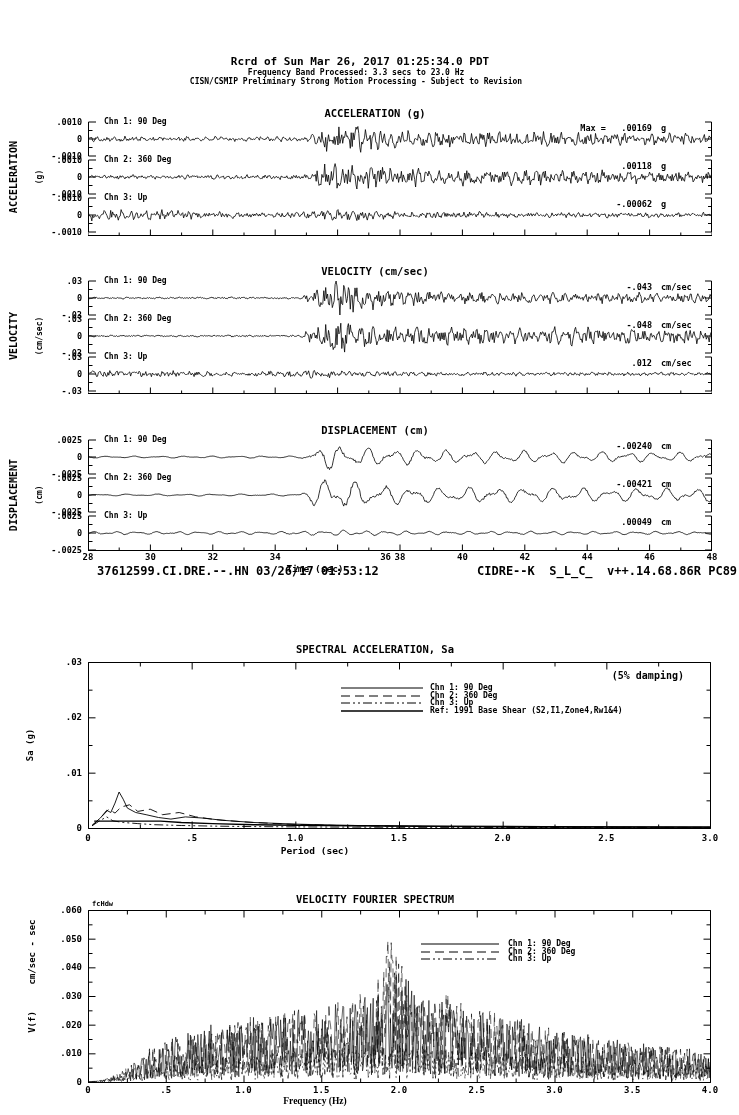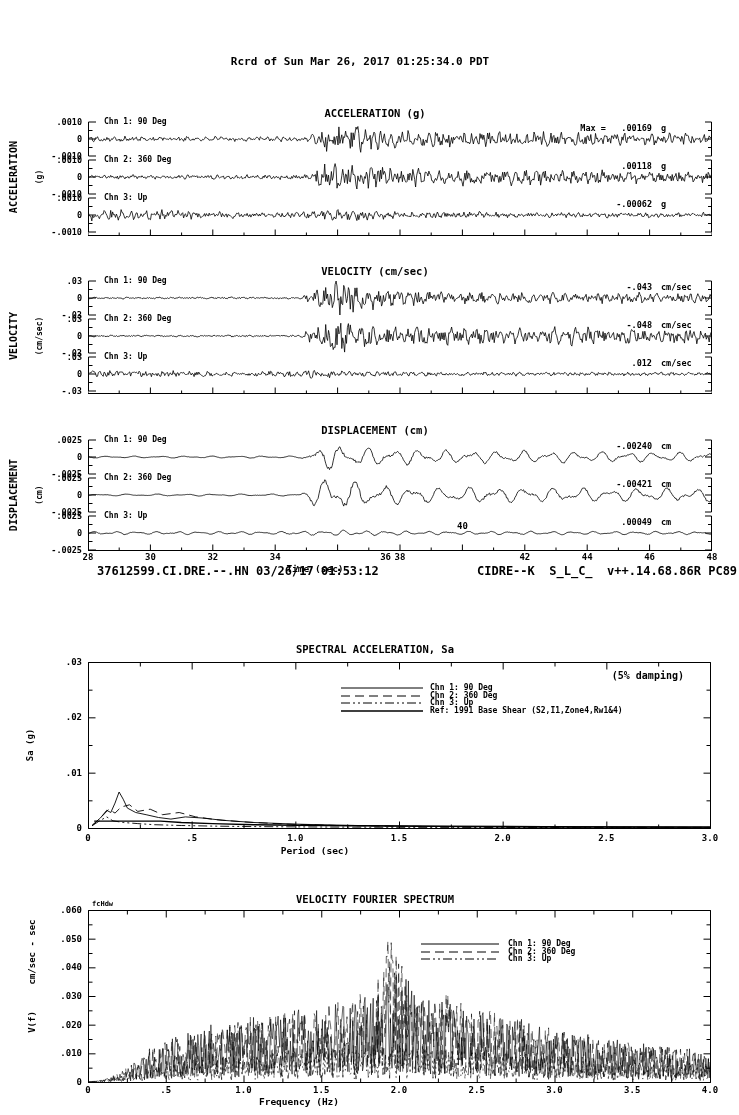--- a/index.html
+++ b/index.html
@@ -23,20 +23,22 @@
   .hdr .l4 { font-size:8px;  font-weight:bold; line-height:9px; }
   .foot { position:absolute; font-size:12px; font-weight:bold; line-height:1; white-space:pre; }
   svg { display:block; }
 </style>
 </head>
 <body>
 
 <div class="sheet">
   <div class="hdr">
     <div class="l2">Rcrd of Sun Mar 26, 2017 01:25:34.0 PDT</div>
+    <div class="l3">Frequency Band Processed: 3.3 secs to 23.0 Hz</div>
+    <div class="l4">CISN/CSMIP Preliminary Strong Motion Processing - Subject to Revision</div>
   </div>
 
   <div id="charts"></div>
 
   <div class="foot" style="left:97px; top:565px;">37612599.CI.DRE.--.HN 03/26/17 01:53:12</div>
   <div class="foot f95" style="left:315px; top:564px; transform:translateX(-50%); font-size:9.5px;">Time (sec)</div>
   <div class="foot" style="left:477px; top:565px;">CIDRE--K  S_L_C_  v++.14.68.86R PC89</div>
 <div class="t f105 b" style="left: 375px; top: 113px; transform: translate(-50%, -50%); text-align: center;">ACCELERATION (g)</div>
     <div class="t f10 b" style="left: 14px; top: 177px; transform: translate(-50%, -50%) rotate(-90deg);">ACCELERATION</div>
     <div class="t f8 b" style="left: 40px; top: 177px; transform: translate(-50%, -50%) rotate(-90deg);">(g)</div>
@@ -306,21 +308,21 @@
       <line x1="561.6" y1="7.5" x2="561.6" y2="1.5" stroke="#000" stroke-width="1"></line>
       <line x1="592.8" y1="7.5" x2="592.8" y2="4.5" stroke="#000" stroke-width="1"></line>
       <line x1="624" y1="7.5" x2="624" y2="1.5" stroke="#000" stroke-width="1"></line>
     </svg>
     <div class="t f9 b" style="left: 88px; top: 557px; transform: translate(-50%, -50%);">28</div>
     <div class="t f9 b" style="left: 150.4px; top: 557px; transform: translate(-50%, -50%);">30</div>
     <div class="t f9 b" style="left: 212.8px; top: 557px; transform: translate(-50%, -50%);">32</div>
     <div class="t f9 b" style="left: 275.2px; top: 557px; transform: translate(-50%, -50%);">34</div>
     <div class="t f9 b" style="left: 337.6px; top: 557px; transform: translate(-50%, -50%); margin-left: 48px;">36</div>
     <div class="t f9 b" style="left: 400px; top: 557px; transform: translate(-50%, -50%);">38</div>
-    <div class="t f9 b" style="left: 462.4px; top: 526px; transform: translate(-50%, -50%);">40</div>
+    <div class="t f9 b" style="left: 462.4px; top: 557px; transform: translate(-50%, -50%);">40</div>
     <div class="t f9 b" style="left: 524.8px; top: 557px; transform: translate(-50%, -50%);">42</div>
     <div class="t f9 b" style="left: 587.2px; top: 557px; transform: translate(-50%, -50%);">44</div>
     <div class="t f9 b" style="left: 649.6px; top: 557px; transform: translate(-50%, -50%);">46</div>
     <div class="t f9 b" style="left: 712px; top: 557px; transform: translate(-50%, -50%);">48</div>
     <div class="t f105 b" style="left: 375px; top: 649px; transform: translate(-50%, -50%);">SPECTRAL ACCELERATION, Sa</div>
     <div class="t f10 b" style="left: 668px; top: 676px; transform: translate(-100%, -50%); margin-left: 16px;">(5% damping)</div>
     <div class="t f9 b" style="left: 30px; top: 745px; transform: translate(-50%, -50%) rotate(-90deg);">Sa (g)</div>
     <svg width="623" height="167" class="lay" style="left: 88px; top: 662px;">
       <line x1="0.5" y1="0.5" x2="622.5" y2="0.5" stroke="#000" stroke-width="1"></line>
       <line x1="0.5" y1="166.5" x2="622.5" y2="166.5" stroke="#000" stroke-width="1"></line>
@@ -481,21 +483,21 @@
     <div class="t f9 b" style="left: 82px; top: 1082px; transform: translate(-100%, -50%);">0</div>
     <div class="t f9 b" style="left: 88px; top: 1090px; transform: translate(-50%, -50%);">0</div>
     <div class="t f9 b" style="left: 165.75px; top: 1090px; transform: translate(-50%, -50%);">.5</div>
     <div class="t f9 b" style="left: 243.5px; top: 1090px; transform: translate(-50%, -50%);">1.0</div>
     <div class="t f9 b" style="left: 321.25px; top: 1090px; transform: translate(-50%, -50%);">1.5</div>
     <div class="t f9 b" style="left: 399px; top: 1090px; transform: translate(-50%, -50%);">2.0</div>
     <div class="t f9 b" style="left: 476.75px; top: 1090px; transform: translate(-50%, -50%);">2.5</div>
     <div class="t f9 b" style="left: 554.5px; top: 1090px; transform: translate(-50%, -50%);">3.0</div>
     <div class="t f9 b" style="left: 632.25px; top: 1090px; transform: translate(-50%, -50%);">3.5</div>
     <div class="t f9 b" style="left: 710px; top: 1090px; transform: translate(-50%, -50%);">4.0</div>
-    <div class="t f95 b" style="left: 299px; top: 1102px; transform: translate(-50%, -50%);">Frequency (Hz)</div>
+    <div class="t f95 b" style="left: 315px; top: 1102px; transform: translate(-50%, -50%); font-family: Liberation Serif, serif;">Frequency (Hz)</div>
     <svg width="80" height="6" class="lay" style="left: 420px; top: 941px;">
       <polyline points="1,3 79,3" fill="none" stroke="#000" stroke-width="1"></polyline>
     </svg>
     <div class="t f8 b" style="left: 508px; top: 944px; transform: translate(0px, -50%);">Chn 1: 90 Deg</div>
     <svg width="80" height="6" class="lay" style="left: 420px; top: 948.5px;">
       <polyline points="1,3 79,3" fill="none" stroke="#000" stroke-width="1" stroke-dasharray="9,5"></polyline>
     </svg>
     <div class="t f8 b" style="left: 508px; top: 951.5px; transform: translate(0px, -50%);">Chn 2: 360 Deg</div>
     <svg width="80" height="6" class="lay" style="left: 420px; top: 956px;">
       <polyline points="1,3 79,3" fill="none" stroke="#000" stroke-width="1" stroke-dasharray="9,3,2,3,2,3"></polyline>

